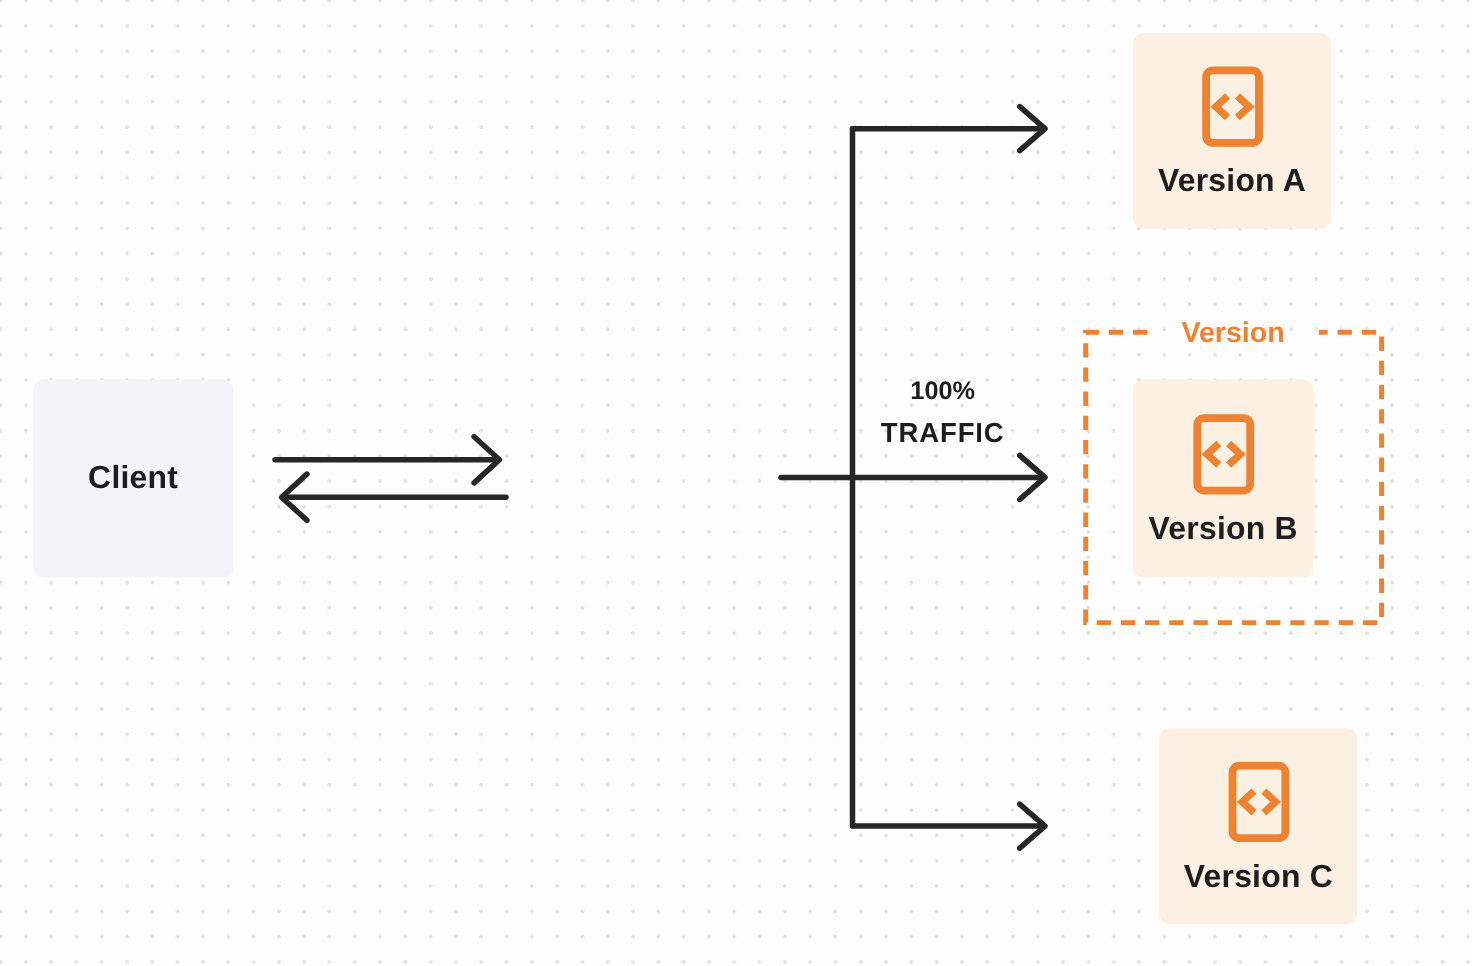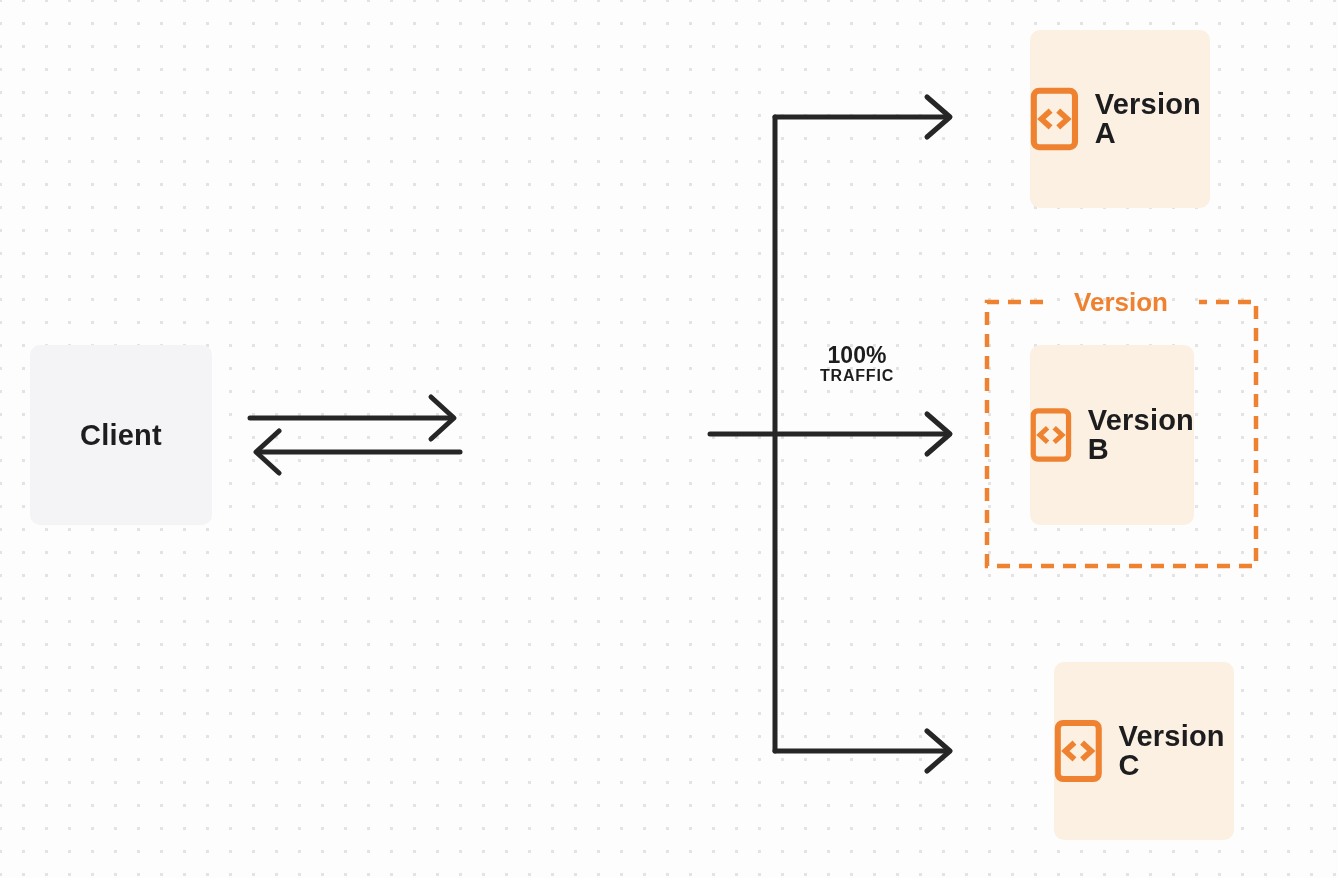--- a/index.html
+++ b/index.html
@@ -21,20 +21,21 @@
     background-position:12px 12px;
   }
   .canvas{position:relative;width:1338px;height:878px;}
   .connectors{position:absolute;left:0;top:0;}
   .connectors .line{stroke:var(--line-color);fill:none;stroke-width:5;stroke-linecap:round;stroke-linejoin:round;}
   .connectors .dash{stroke:var(--accent-orange);fill:none;stroke-width:4.5;stroke-dasharray:13 9;stroke-linecap:butt;}
   .node{
     position:absolute;
     border-radius:10px;
     display:flex;
+    flex-direction:column;
     align-items:center;
     justify-content:center;
     gap:16px;
   }
   .node.gray{background:var(--node-gray-bg);}
   .node.cream{background:var(--node-orange-bg);}
   .node-label{
     font-size:29px;
     font-weight:700;
     color:var(--text-color);
@@ -45,21 +46,21 @@
   .code-icon rect{stroke:var(--accent-orange);fill:none;stroke-width:8;}
   .code-icon path{stroke:var(--accent-orange);fill:none;stroke-width:7.5;stroke-linecap:butt;stroke-linejoin:miter;}
   .traffic{
     position:absolute;
     left:777px;top:344px;width:160px;
     text-align:center;
     color:var(--text-color);
     font-weight:700;
   }
   .traffic-percent{font-size:23px;line-height:1;}
-  .traffic-caption{font-size:16px;line-height:1;margin-top:1px;letter-spacing:0.8px;}
+  .traffic-caption{font-size:25px;line-height:1;margin-top:15px;letter-spacing:0.8px;}
   .deployed-label{
     position:absolute;
     left:1041px;top:289px;width:160px;
     text-align:center;
     color:var(--accent-orange);
     font-size:26px;
     font-weight:700;
     line-height:26px;
   }
 </style>

